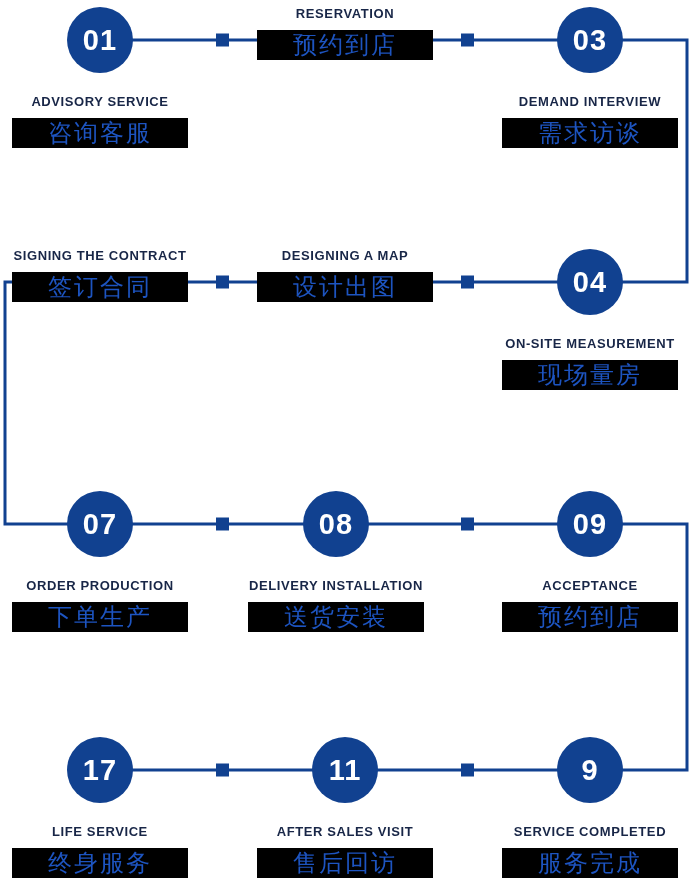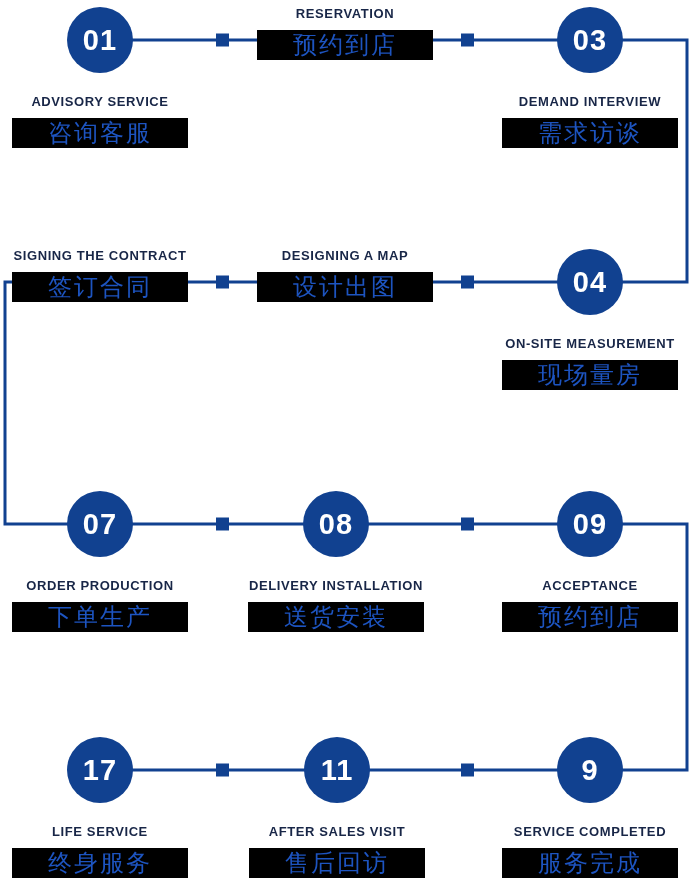--- a/index.html
+++ b/index.html
@@ -127,21 +127,21 @@
 
   <div class="step" style="left:-20px;top:737px;">
     <div class="circle">
       <span class="num">17</span>
     </div>
     <div class="en">LIFE SERVICE</div>
     <div>
       <span class="zh">终身服务</span>
     </div>
   </div>
-  <div class="step" style="left:217px;top:737px;">
+  <div class="step" style="left:225px;top:737px;">
     <div class="circle">
       <span class="num">11</span>
     </div>
     <div class="en">AFTER SALES VISIT</div>
     <div>
       <span class="zh">售后回访</span>
     </div>
   </div>
   <div class="step" style="left:470px;top:737px;">
     <div class="circle">

